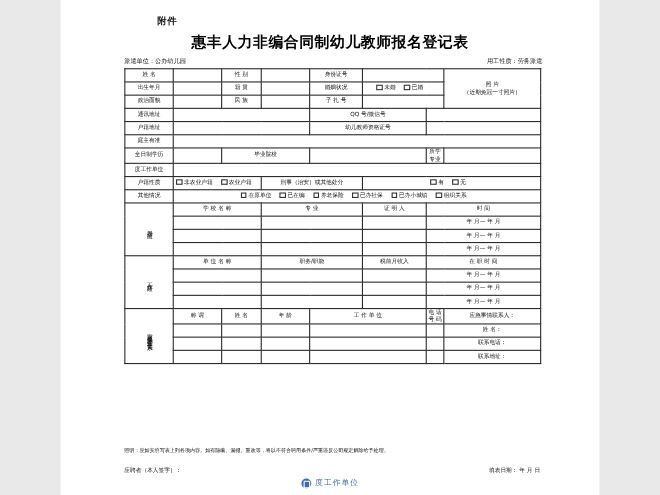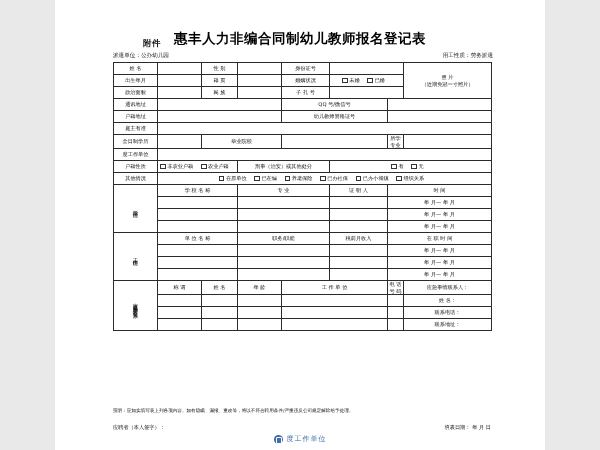--- a/index.html
+++ b/index.html
@@ -10,21 +10,20 @@
     overflow:hidden;
   }
   .page{
     position:absolute;left:55px;top:0;width:490px;height:450px;
     background:#ffffff;
   }
   .attach{
     position:absolute;left:88px;top:14px;
     font-size:8.5px;font-weight:bold;color:#111;
     letter-spacing:0.5px;
-    margin-top:24px;
   }
   .title{
     position:absolute;left:0;top:30px;width:490px;
     text-align:center;
     font-size:13.5px;font-weight:bold;color:#000;
     font-family:Liberation Sans, sans-serif;
     letter-spacing:0.5px;
   }
   .subrow{
     position:absolute;left:58px;top:52px;width:380px;

